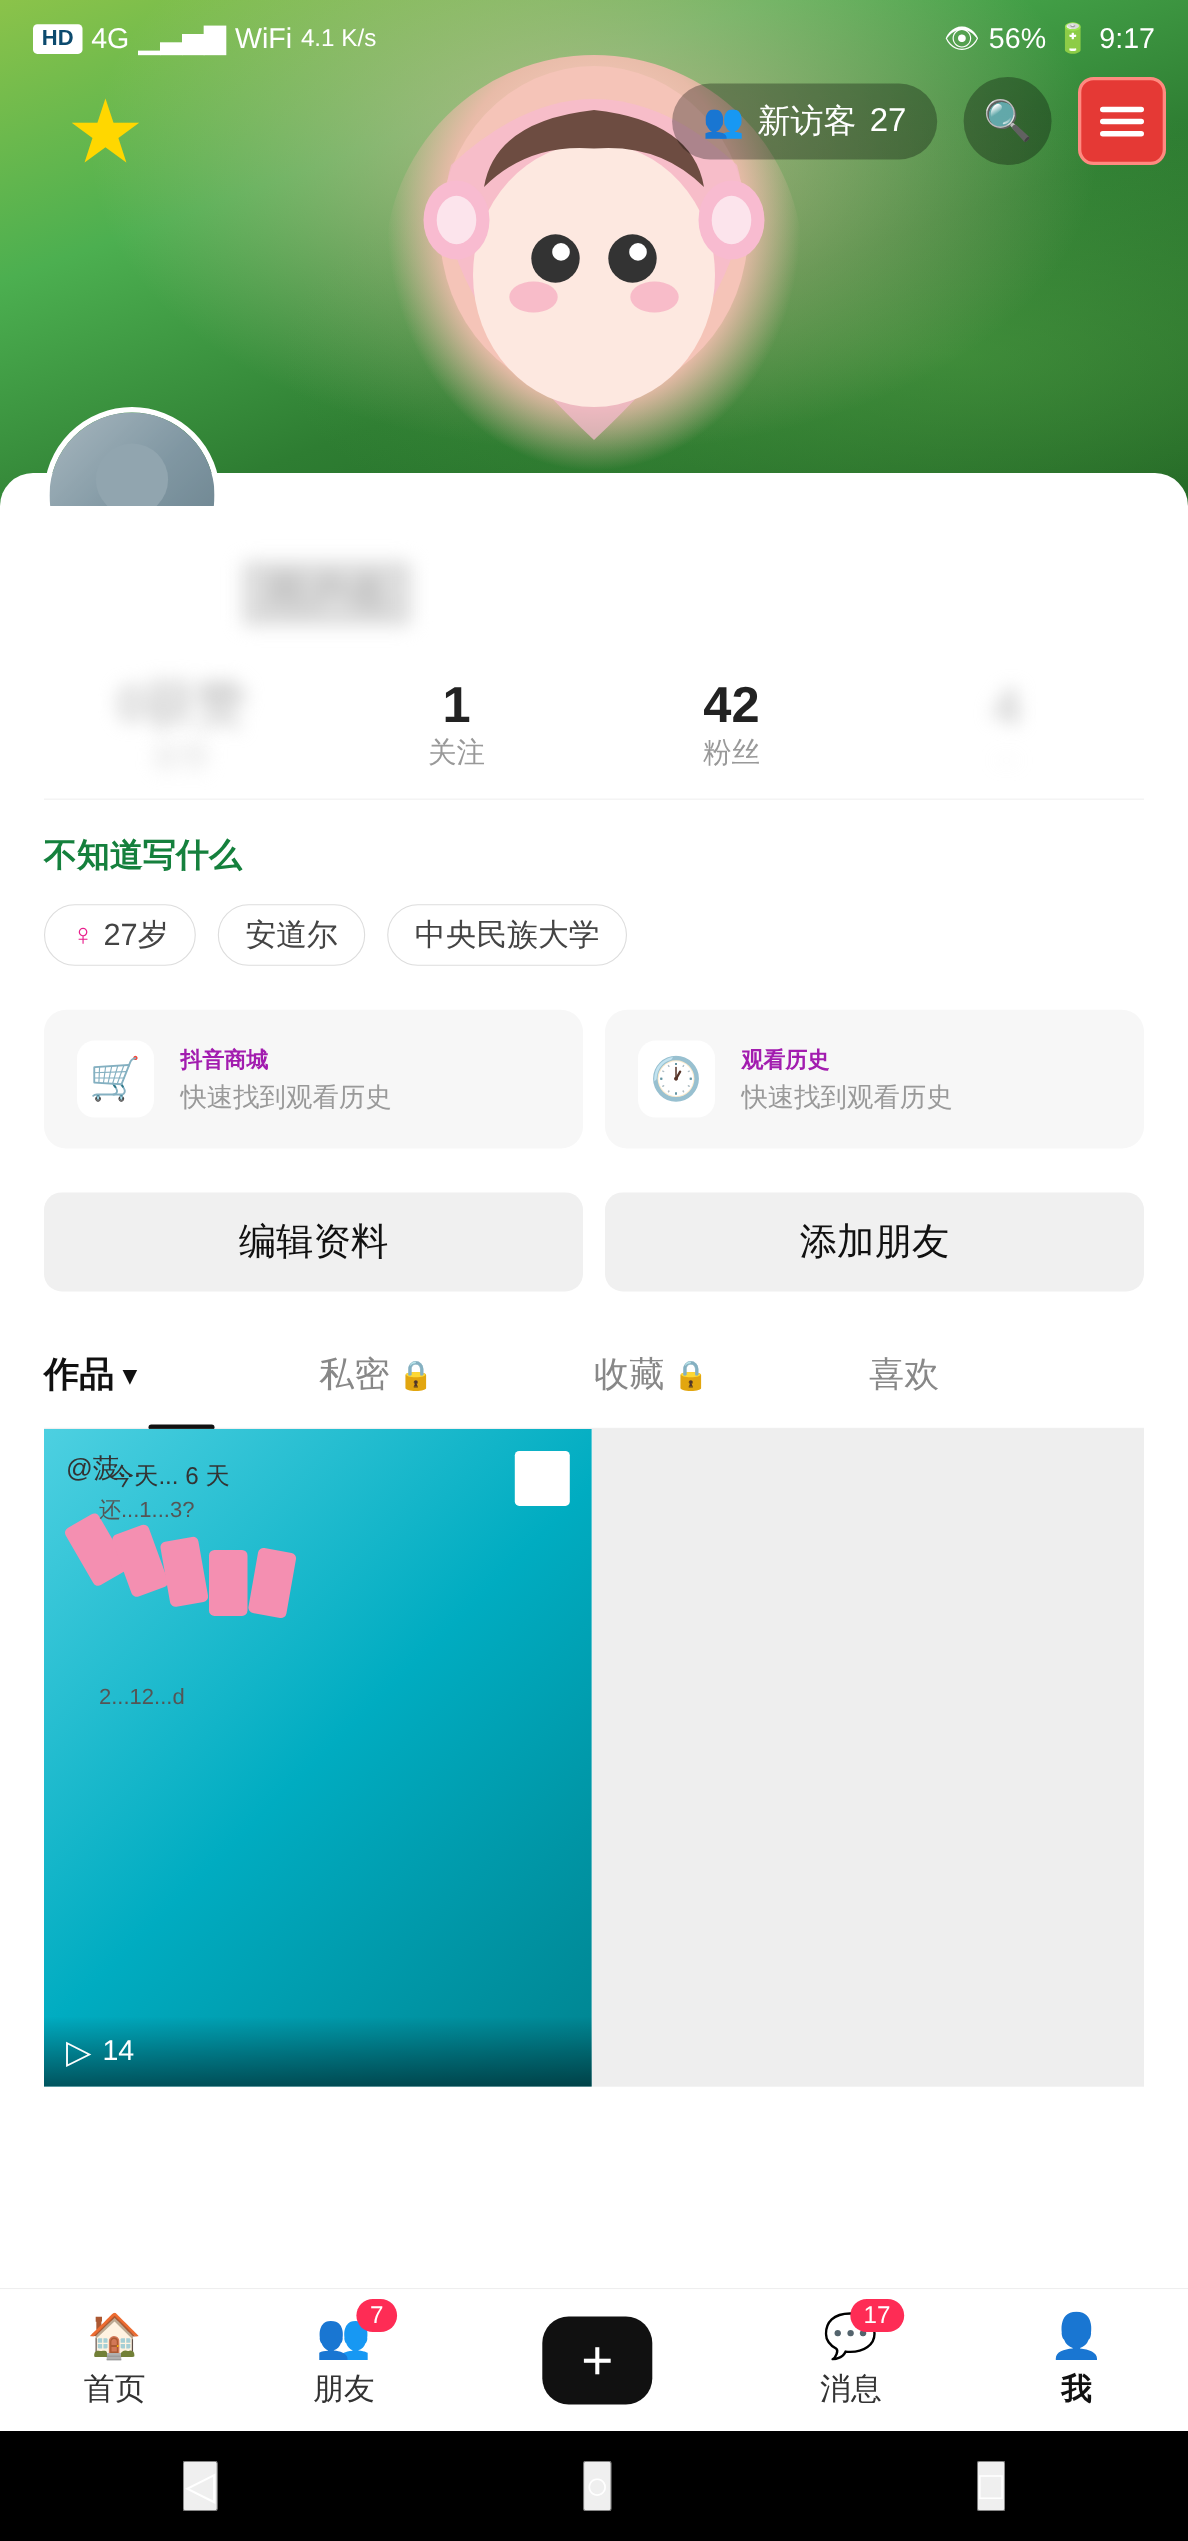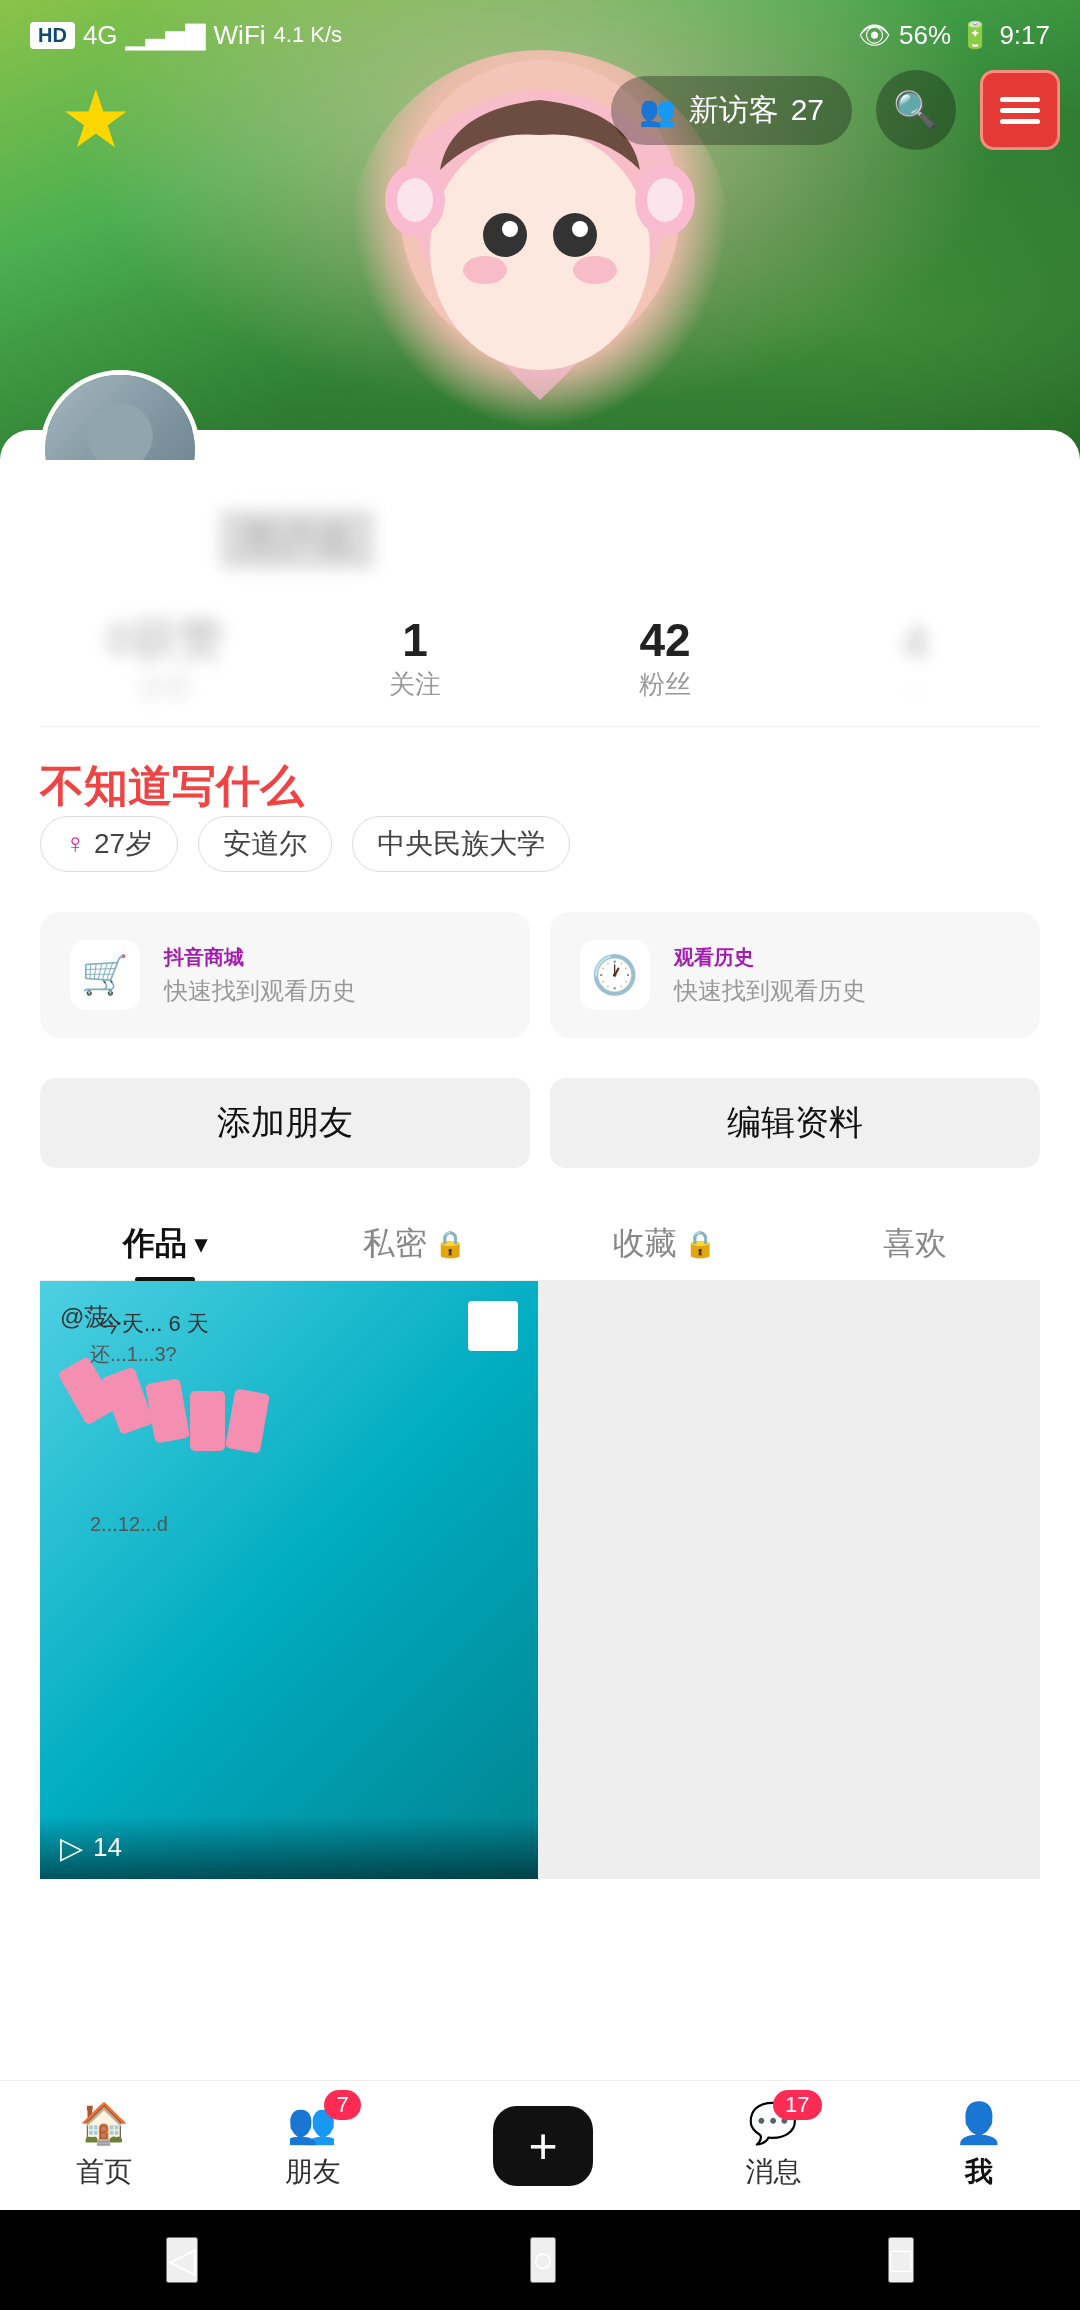--- a/index.html
+++ b/index.html
@@ -173,23 +173,24 @@
     .stat-blurred .stat-label {
       filter: blur(8px);
       color: #ccc;
     }
 
     
     .bio-section {
       padding: 30px 0 20px;
     }
     .bio-text {
-      font-size: 44px;
+      font-size: 30px;
       font-weight: 600;
-      color: #ef4444;
+      color: #15803d;
+      margin-bottom: 24px;
     }
     .tags-row {
       display: flex;
       gap: 20px;
       flex-wrap: wrap;
     }
     .tag {
       border: 1.5px solid #ddd;
       border-radius: 30px;
       padding: 8px 24px;
@@ -259,27 +260,27 @@
 
     
     .tabs-bar {
       display: flex;
       border-bottom: 1.5px solid #eee;
       padding: 0;
     }
     .tab-item {
       flex: 1;
       text-align: center;
-      padding: 24px 0 14px;
+      padding: 24px 0 26px;
       font-size: 32px;
       color: #888;
       position: relative;
       display: flex;
       align-items: center;
-      justify-content: center;
+      justify-content: flex-start;
       gap: 8px;
     }
     .tab-item.active {
       color: #111;
       font-weight: 700;
     }
     .tab-item.active::after {
       content: '';
       position: absolute;
       bottom: -2px;
@@ -533,22 +534,22 @@
     <div class="quick-action-card">
       <div class="qa-icon">🕐</div>
       <div>
         <div class="qa-title">观看历史</div>
         <div class="qa-sub">快速找到观看历史</div>
       </div>
     </div>
   </div>
 
   <div class="action-buttons">
+    <button class="action-btn">编辑资料</button>
     <button class="action-btn">添加朋友</button>
-    <button class="action-btn">编辑资料</button>
   </div>
 
   <div class="tabs-bar">
     <div class="tab-item active">
       <span>作品</span>
       <span style="font-size:24px;">▾</span>
     </div>
     <div class="tab-item">
       <span>私密</span>
       <span class="tab-lock">🔒</span>

